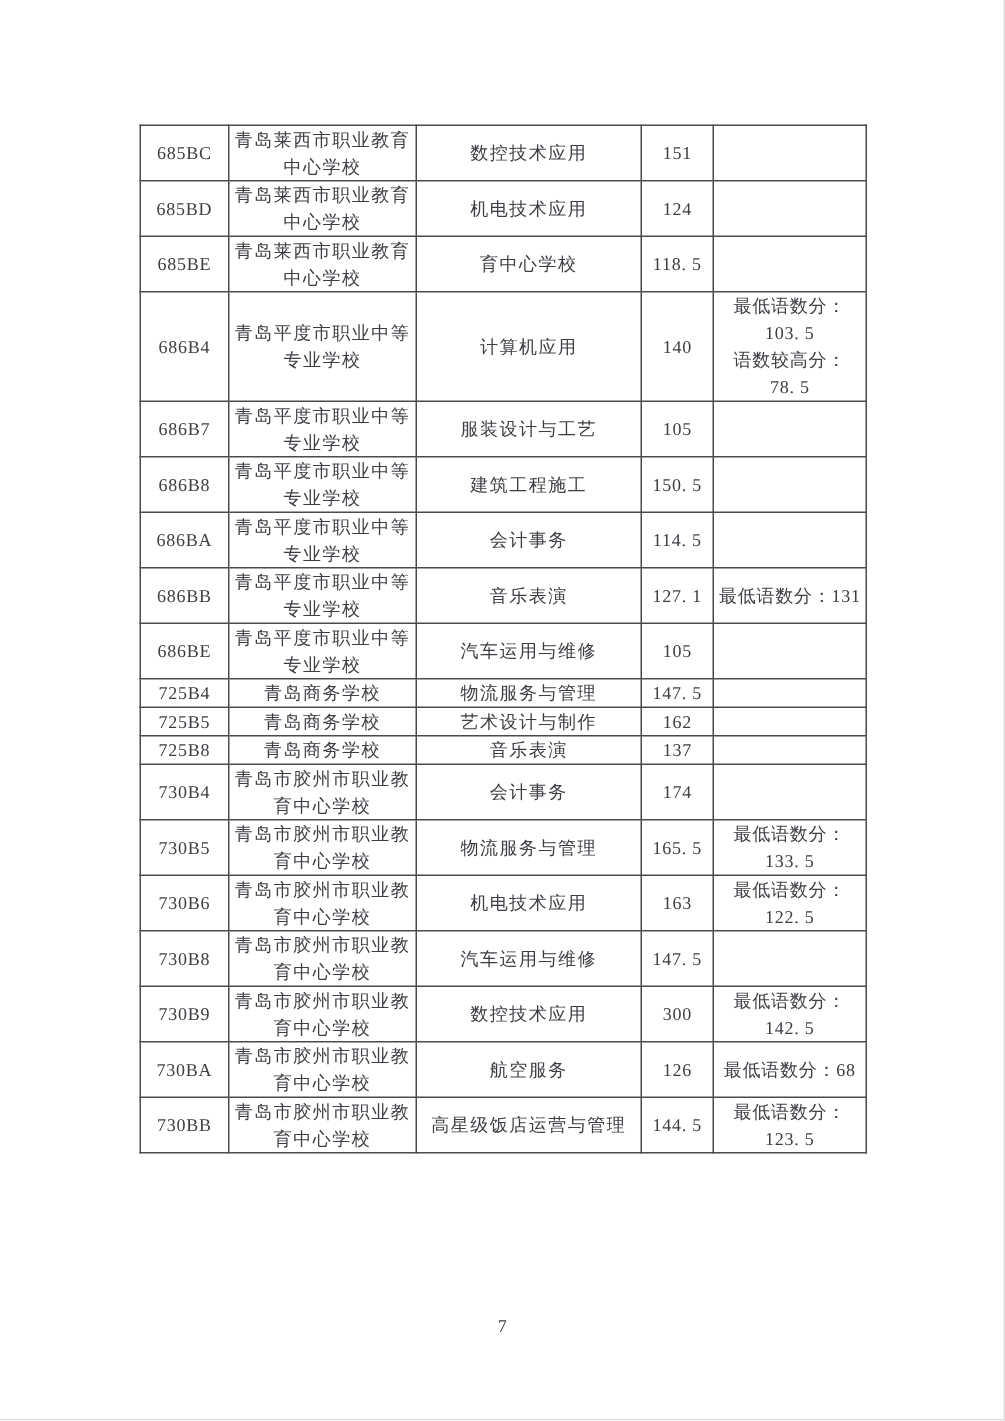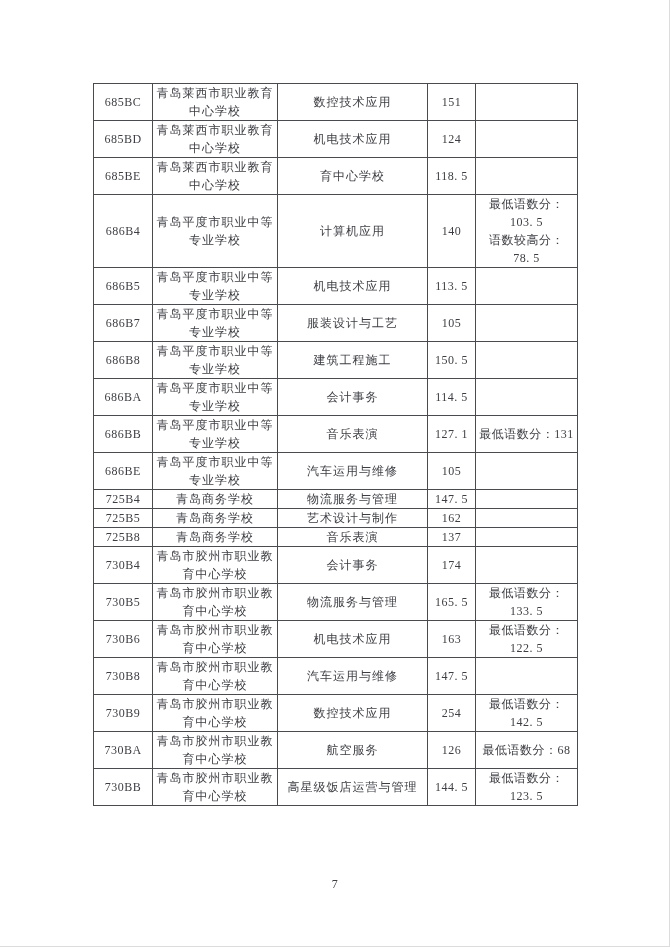--- a/index.html
+++ b/index.html
@@ -114,28 +114,20 @@
     <td class="c-school">青岛平度市职业中等
 专业学校</td>
     <td class="c-major">计算机应用</td>
     <td class="c-score">140</td>
     <td class="c-note">最低语数分：
 103. 5
 语数较高分：
 78. 5</td>
   </tr>
 
-  <tr>
-    <td class="c-code">686B5</td>
-    <td class="c-school">青岛平度市职业中等
-专业学校</td>
-    <td class="c-major">机电技术应用</td>
-    <td class="c-score">113. 5</td>
-    <td class="c-note"></td>
-  </tr>
 
   <tr>
     <td class="c-code">686B7</td>
     <td class="c-school">青岛平度市职业中等
 专业学校</td>
     <td class="c-major">服装设计与工艺</td>
     <td class="c-score">105</td>
     <td class="c-note"></td>
   </tr>
 
@@ -237,21 +229,21 @@
     <td class="c-major">汽车运用与维修</td>
     <td class="c-score">147. 5</td>
     <td class="c-note"></td>
   </tr>
 
   <tr>
     <td class="c-code">730B9</td>
     <td class="c-school">青岛市胶州市职业教
 育中心学校</td>
     <td class="c-major">数控技术应用</td>
-    <td class="c-score">254</td>
+    <td class="c-score">300</td>
     <td class="c-note">最低语数分：
 142. 5</td>
   </tr>
 
   <tr>
     <td class="c-code">730BA</td>
     <td class="c-school">青岛市胶州市职业教
 育中心学校</td>
     <td class="c-major">航空服务</td>
     <td class="c-score">126</td>

